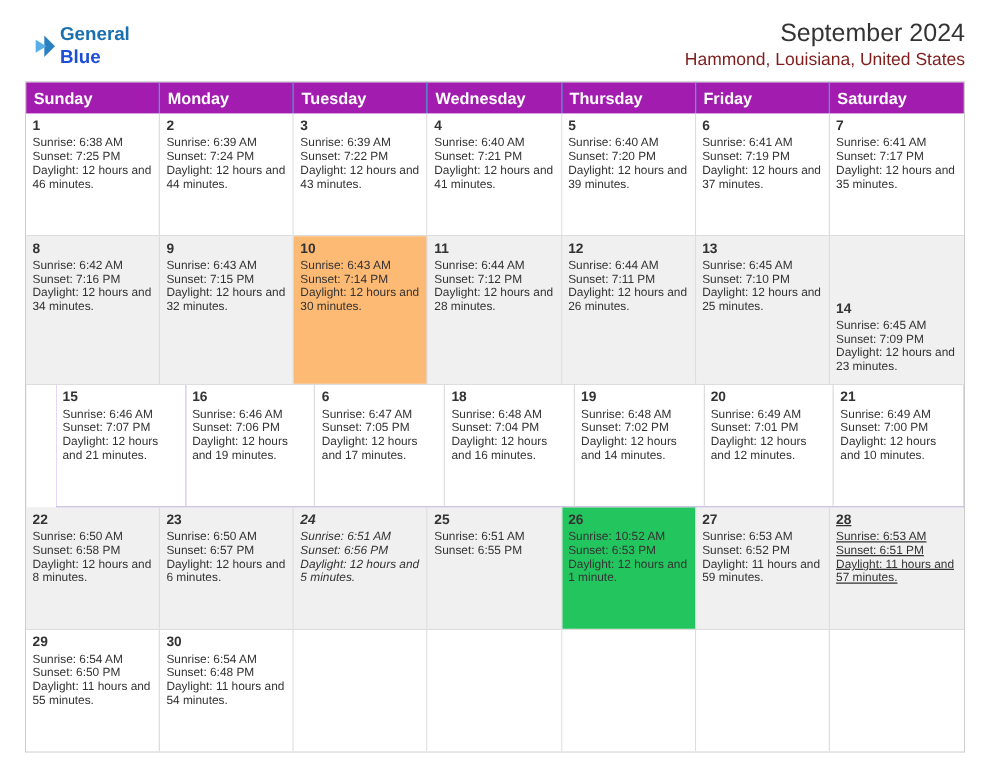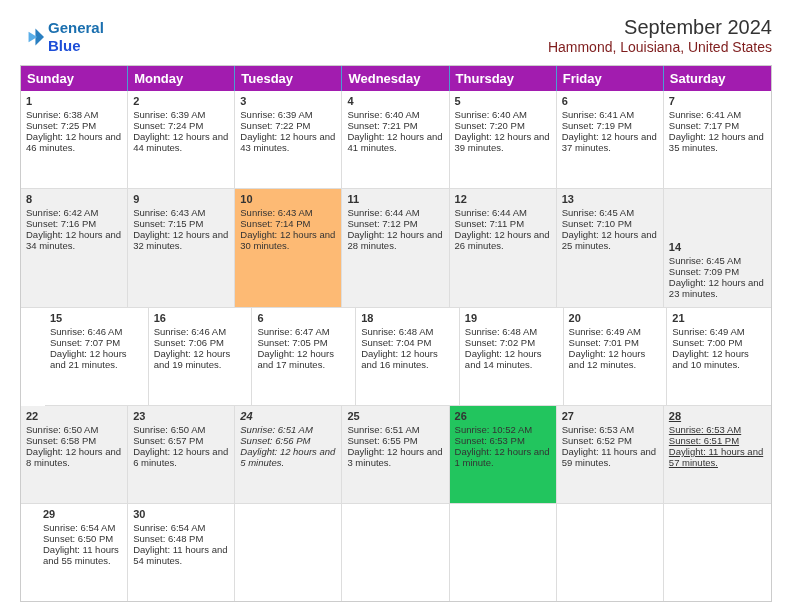--- a/index.html
+++ b/index.html
@@ -284,21 +284,20 @@
           <div class="cal-cell" style="background: rgb(240, 240, 240); font-style: italic;">
         <span class="day-num">24</span>
         <span>Sunrise: 6:51 AM</span><br>
         <span>Sunset: 6:56 PM</span><br>
         <span>Daylight: 12 hours and 5 minutes.</span>
       </div>
           <div class="cal-cell" style="background: rgb(240, 240, 240);">
         <span class="day-num">25</span>
         <span>Sunrise: 6:51 AM</span><br>
         <span>Sunset: 6:55 PM</span><br>
-        <span>Daylight: 12 hours and 3 minutes.</span>
       </div>
           <div class="cal-cell" style="background: #22c55e;">
         <span class="day-num">26</span>
         <span>Sunrise: 10:52 AM</span><br>
         <span>Sunset: 6:53 PM</span><br>
         <span>Daylight: 12 hours and 1 minute.</span>
       </div>
           <div class="cal-cell" style="background: rgb(240, 240, 240);">
         <span class="day-num">27</span>
         <span>Sunrise: 6:53 AM</span><br>
@@ -306,21 +305,21 @@
         <span>Daylight: 11 hours and 59 minutes.</span>
       </div>
           <div class="cal-cell" style="background: rgb(240, 240, 240); text-decoration: underline;">
         <span class="day-num">28</span>
         <span>Sunrise: 6:53 AM</span><br>
         <span>Sunset: 6:51 PM</span><br>
         <span>Daylight: 11 hours and 57 minutes.</span>
       </div>
         </div>
         <div class="cal-row" style="background: rgb(255, 255, 255);">
-          <div class="cal-cell" style="background: rgb(255, 255, 255); margin-left: 17px;">
+          <div class="cal-cell" style="background: rgb(255, 255, 255);">
         <span class="day-num">29</span>
         <span>Sunrise: 6:54 AM</span><br>
         <span>Sunset: 6:50 PM</span><br>
         <span>Daylight: 11 hours and 55 minutes.</span>
       </div>
           <div class="cal-cell" style="background: rgb(255, 255, 255);">
         <span class="day-num">30</span>
         <span>Sunrise: 6:54 AM</span><br>
         <span>Sunset: 6:48 PM</span><br>
         <span>Daylight: 11 hours and 54 minutes.</span>

